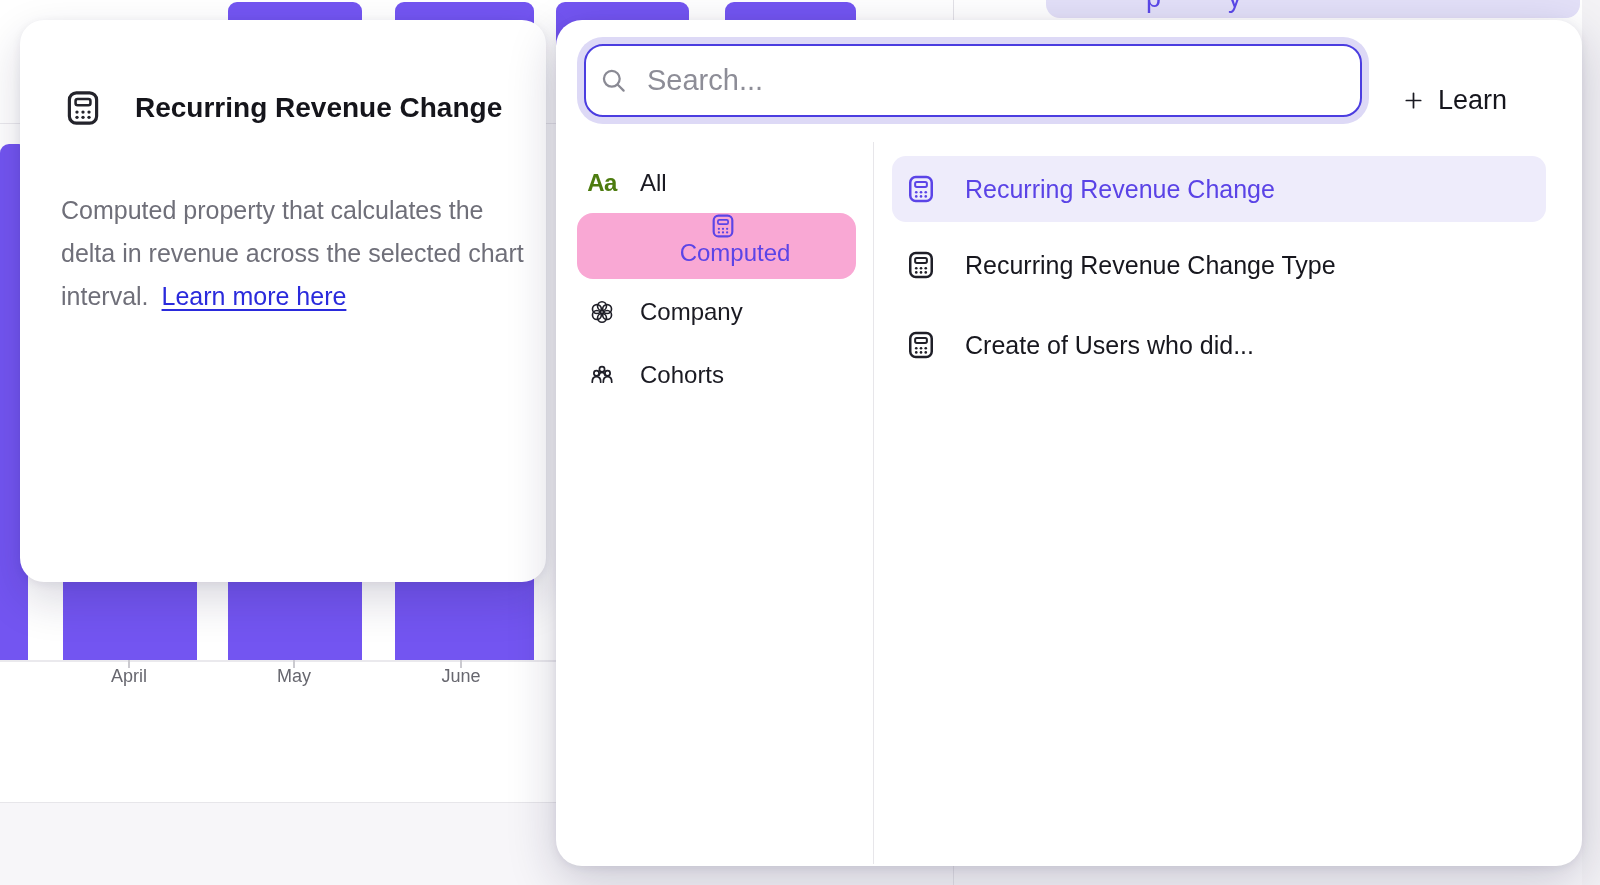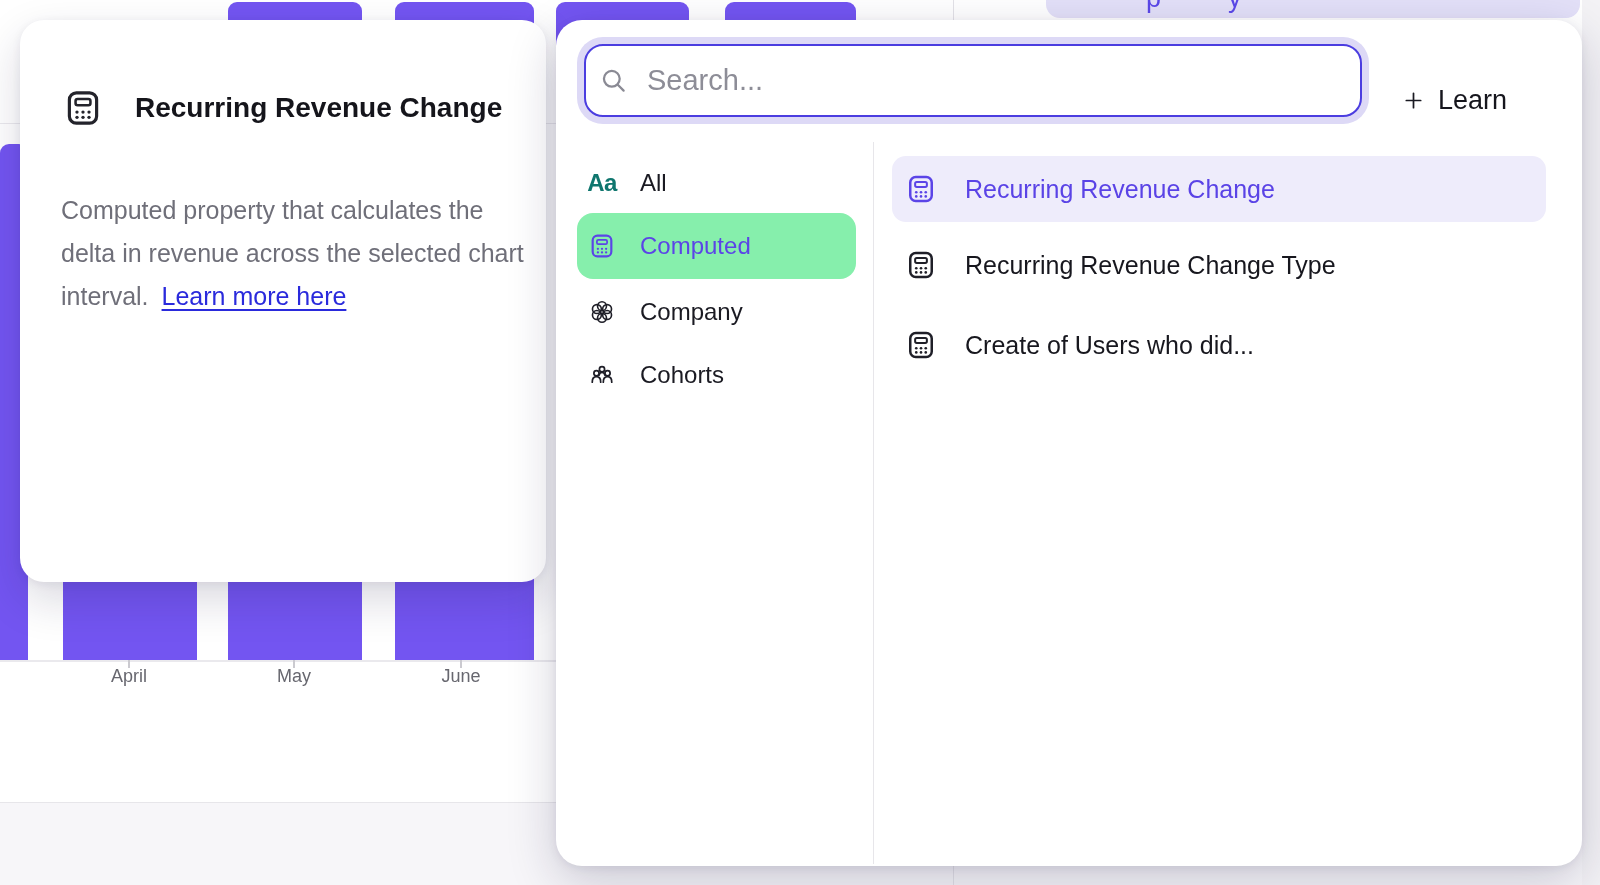--- a/index.html
+++ b/index.html
@@ -58,25 +58,25 @@
   .create-btn { position:absolute; left:846px; top:44px; height:73px; display:flex; align-items:center;
     gap:13px; cursor:pointer; background:none; border:none;
     font-family:"Liberation Sans","DejaVu Sans",sans-serif; }
   .create-btn svg { width:23px; height:23px; }
   .create-label { font-size:27px; color:#16161D; }
 
   .v-divider { position:absolute; left:317px; top:122px; width:1px; height:722px; background:#E7E6EA; }
 
   .cat-row { position:absolute; left:21px; width:279px; height:66px; display:flex; align-items:center;
     padding-left:12px; border-radius:16px; cursor:pointer; }
-  .cat-row.selected { background:#86efac; }
+  .cat-row.selected { background:#f9a8d4;flex-direction:column; }
   .cat-icon { width:26px; height:26px; color:#1F1F28; display:flex; align-items:center; justify-content:center; }
   .cat-icon svg { width:26px; height:26px; display:block; }
   .cat-row.selected .cat-icon { color:#5B44E7; }
-  .aa-glyph { font-size:24px; font-weight:600; color:#0f766e; letter-spacing:-.5px; }
+  .aa-glyph { font-size:24px; font-weight:600; color:#4d7c0f; letter-spacing:-.5px; }
   .cat-label { margin-left:25px; font-size:24px; color:#1A1A22; white-space:nowrap; }
   .cat-row.selected .cat-label { color:#5B44E7; }
   .cat-all { top:130px; } .cat-computed { top:193px; } .cat-company { top:259px; } .cat-cohorts { top:322px; }
 
   .res-row { position:absolute; left:336px; width:654px; height:66px; display:flex; align-items:center;
     padding-left:14px; border-radius:14px; cursor:pointer; }
   .res-row.selected { background:#EEECFB; }
   .res-icon { width:30px; height:30px; color:#1F1F28; }
   .res-icon svg { width:30px; height:30px; display:block; }
   .res-row.selected .res-icon { color:#5B44E7; }

